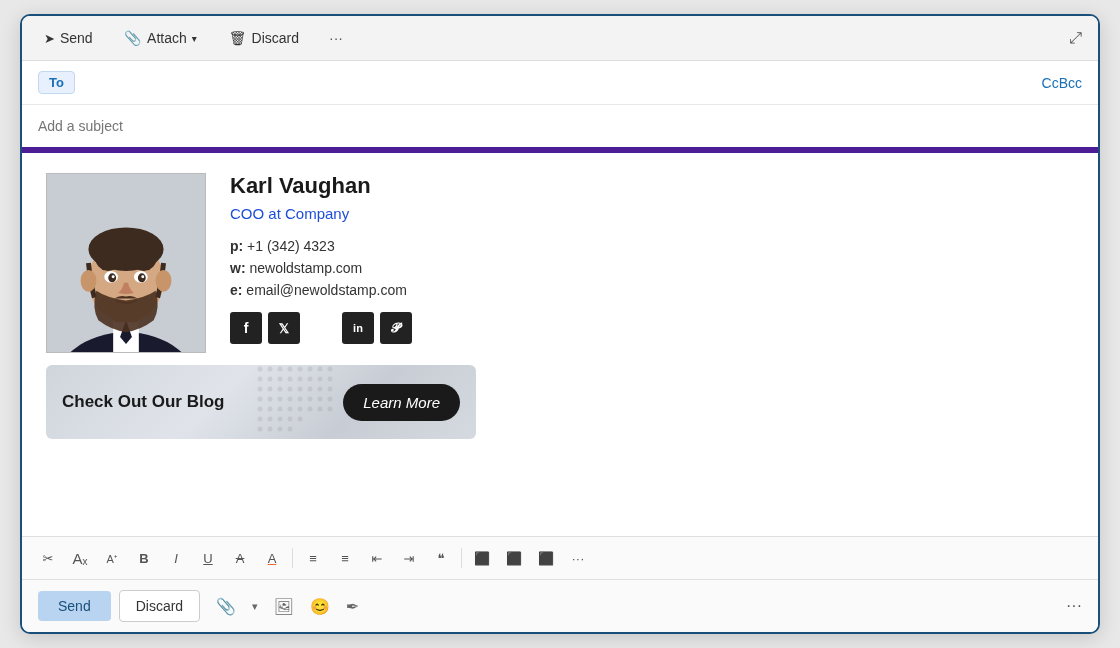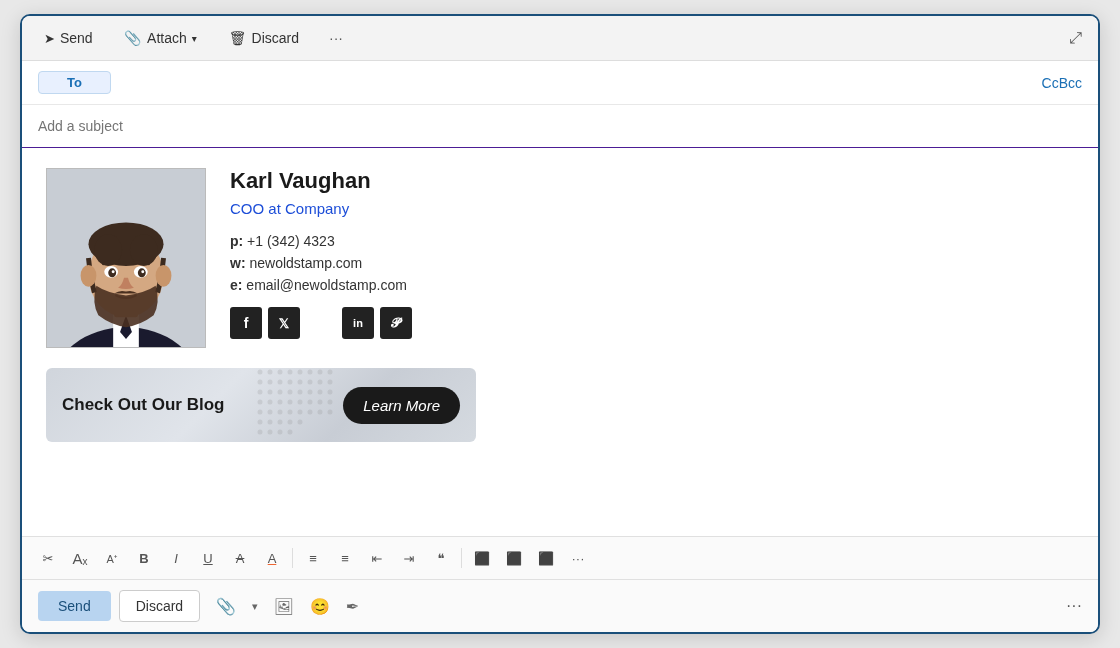--- a/index.html
+++ b/index.html
@@ -69,21 +69,21 @@
       align-items: center;
       padding: 10px 16px;
       border-bottom: 1px solid #e8e8e8;
       min-height: 44px;
     }
     .to-label {
       background: #e8f0fe;
       color: #1a6fb5;
       font-size: 13px;
       font-weight: 600;
-      padding: 3px 28px;
+      padding: 3px 10px;
       border-radius: 4px;
       border: 1px solid #c0d8f0;
       margin-right: 10px;
       cursor: pointer;
     }
     .to-input {
       flex: 1;
       border: none;
       outline: none;
       font-size: 14px;
@@ -96,42 +96,42 @@
       font-size: 14px;
       color: #1a6fb5;
       cursor: pointer;
       background: none;
       border: none;
     }
 
     
     .subject-row {
       padding: 12px 16px;
-      border-bottom: 1px solid #4c1d95;
+      border-bottom: 6px solid #4c1d95;
     }
     .subject-input {
       width: 100%;
       border: none;
       outline: none;
       font-size: 14px;
       color: #aaa;
     }
 
     
     .email-body {
       flex: 1;
       padding: 20px 24px;
       overflow-y: auto;
     }
 
     
     .signature {
       display: flex;
       flex-direction: column;
-      gap: 8px;
+      gap: 0;
     }
     .sig-top {
       display: flex;
       align-items: flex-start;
       gap: 24px;
       margin-bottom: 12px;
     }
     .sig-avatar {
       width: 160px;
       height: 180px;

